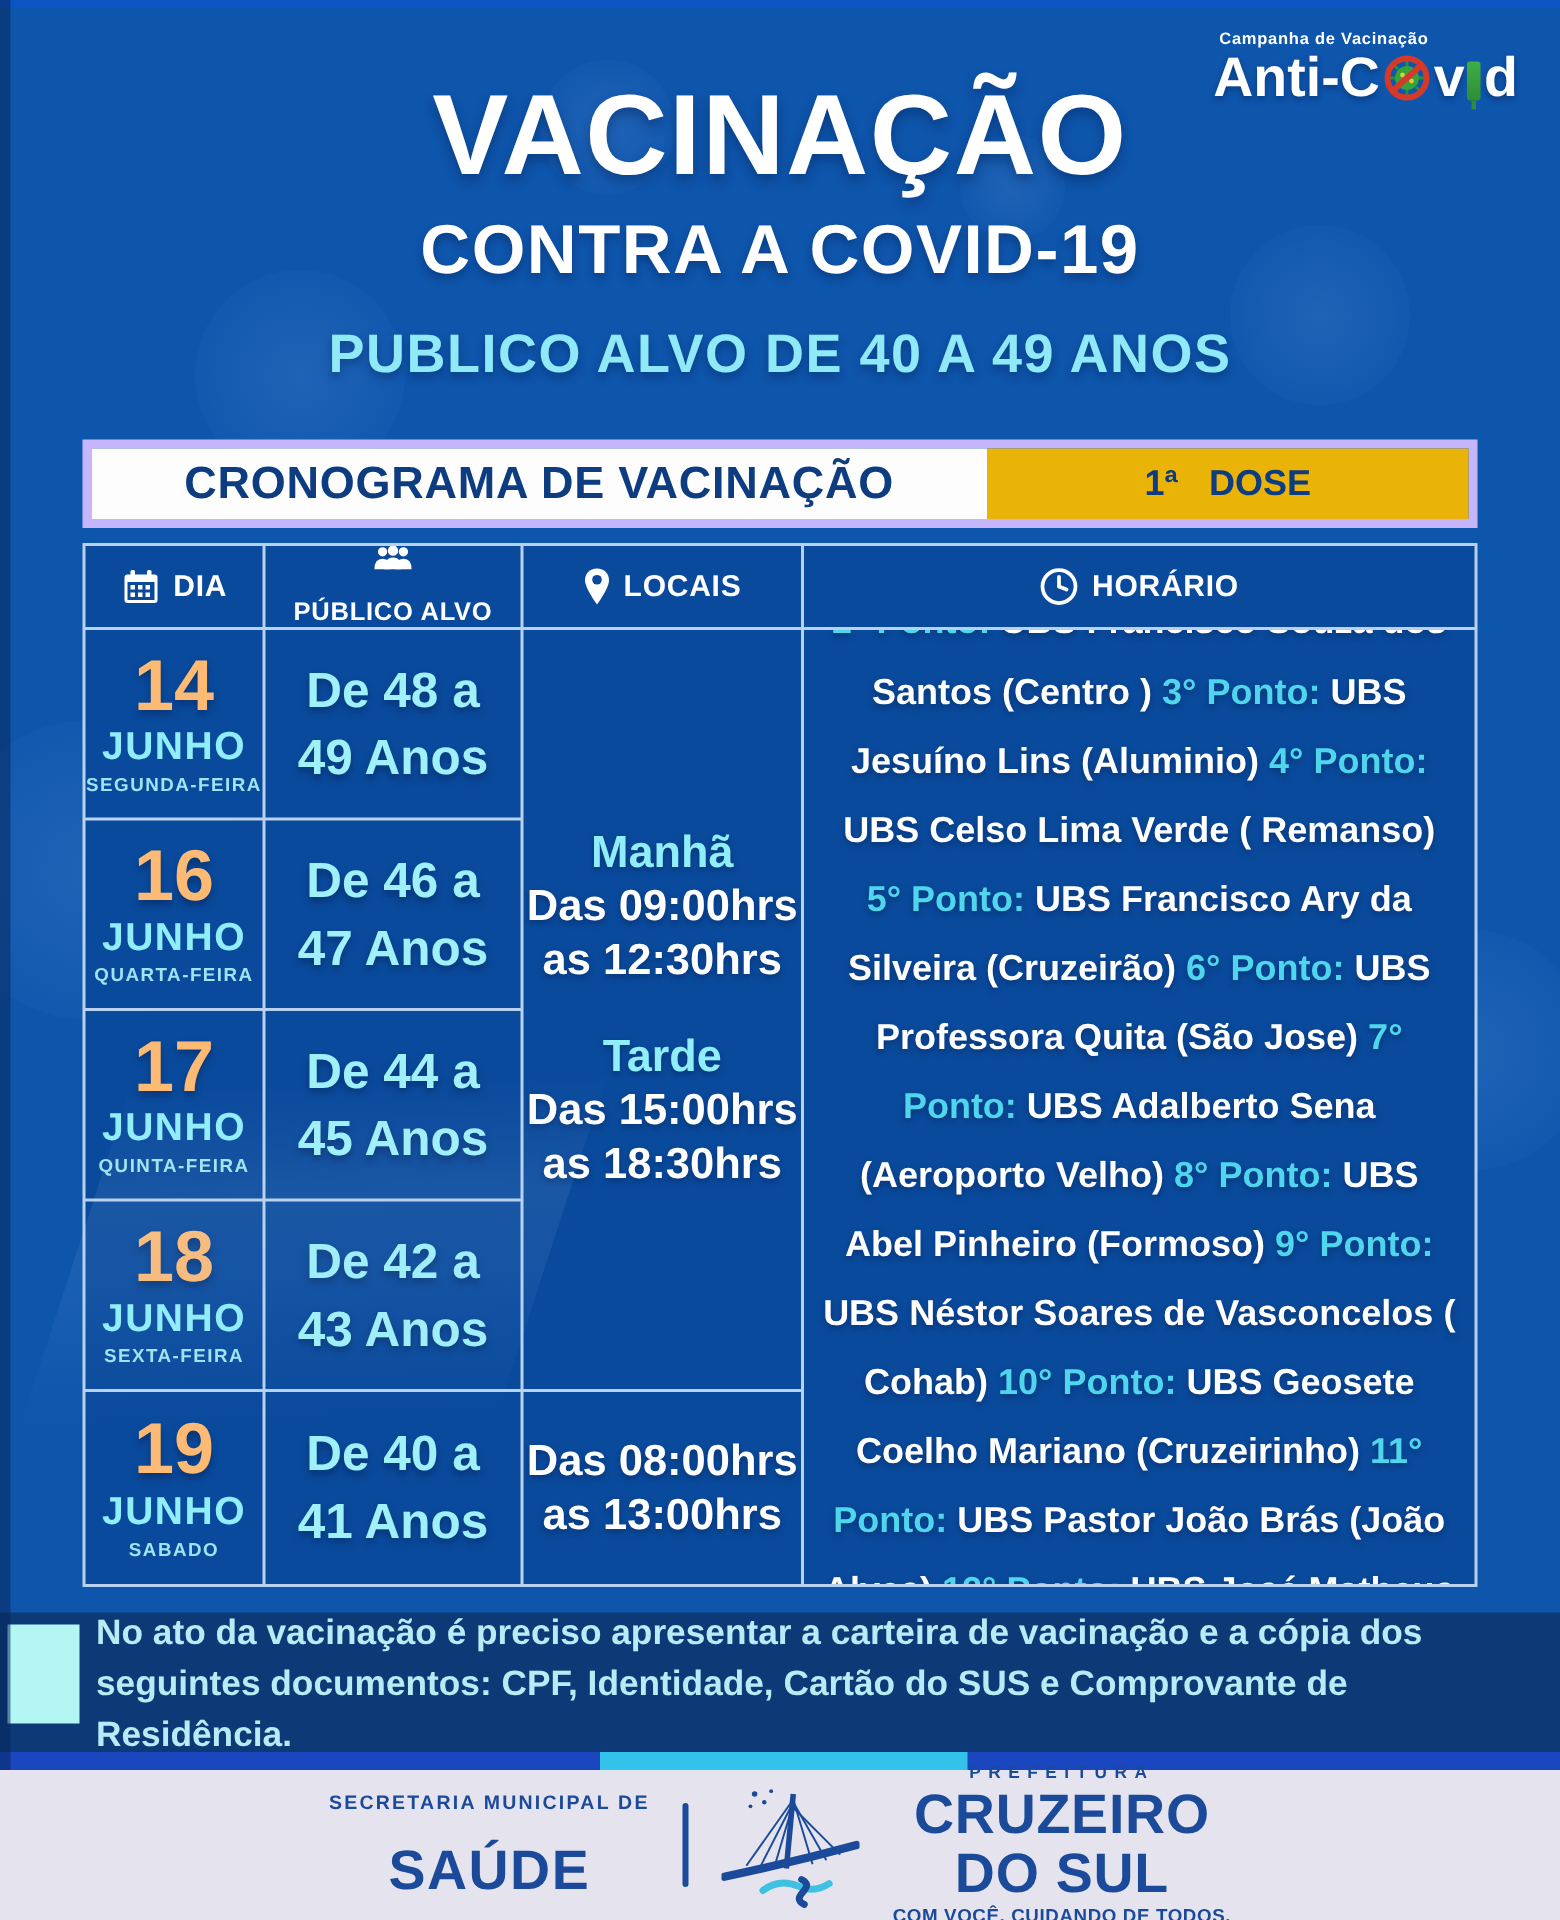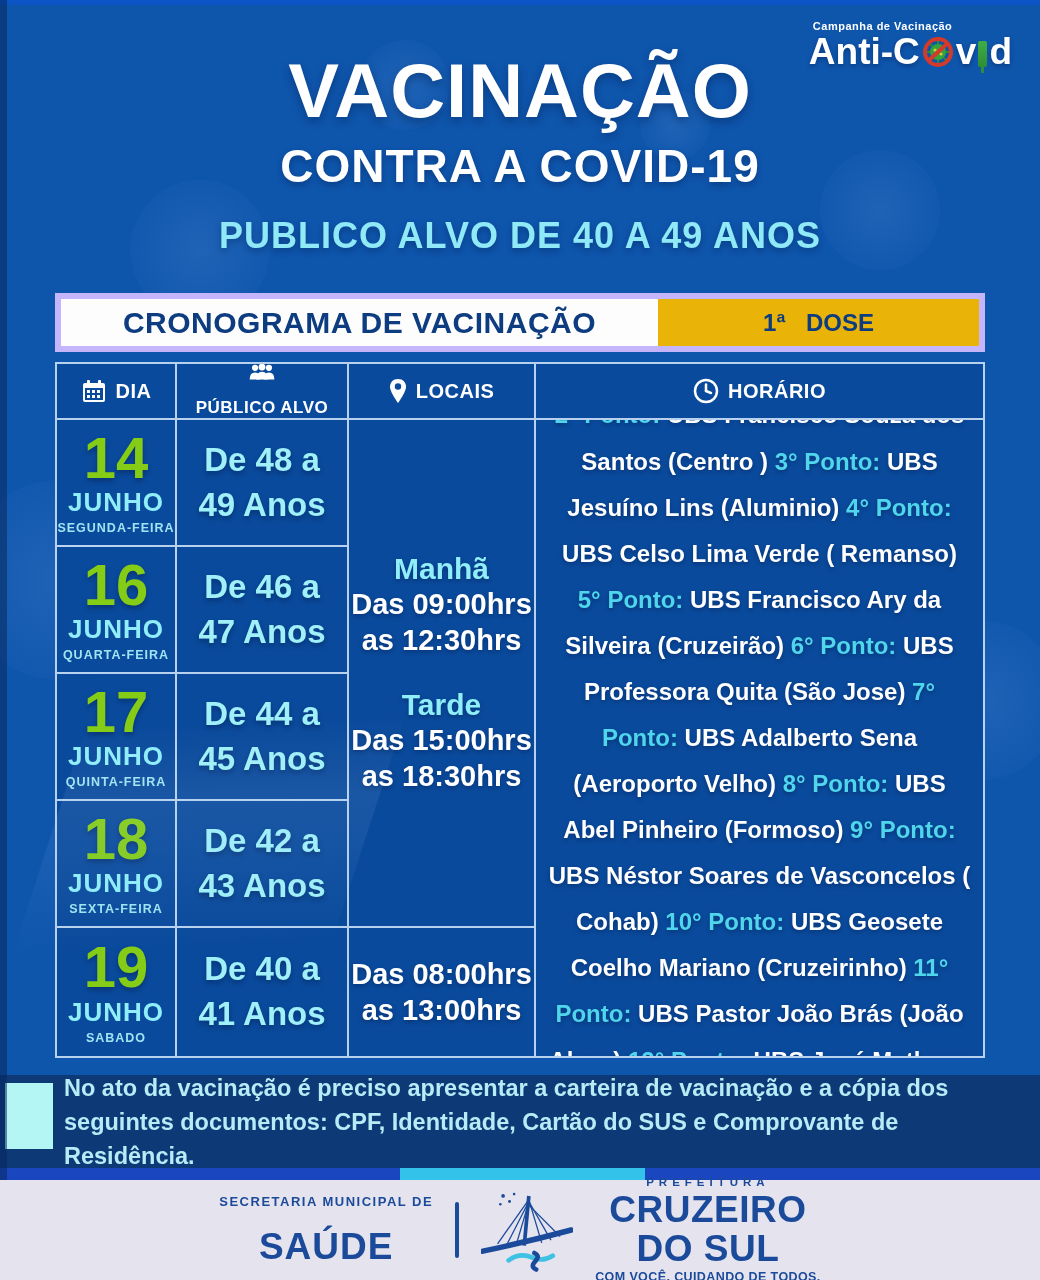--- a/index.html
+++ b/index.html
@@ -30,21 +30,21 @@
   .bar-white{flex:0 0 597px;background:#fdfdfd;color:#0d3c80;display:flex;align-items:center;justify-content:center;font-size:30px;letter-spacing:.5px;}
   .bar-cyan{flex:1;background:#eab308;color:#0d3c80;display:flex;align-items:center;justify-content:center;font-size:24px;word-spacing:14px;}
 
   
   .table-wrap{position:absolute;top:362px;left:55px;width:930px;height:696px;z-index:4;}
   .table-grid{display:grid;width:100%;height:100%;box-sizing:border-box;grid-template-columns:118px 170px 185px 1fr;grid-template-rows:54px 125px 125px 125px 125px 1fr;gap:2px;padding:2px;background:rgba(214,231,250,.85);}
   .cell{background:#0a4a9c;display:flex;flex-direction:column;align-items:center;justify-content:center;overflow:hidden;}
   .hcell{flex-direction:row;gap:9px;color:#ffffff;font-size:20px;letter-spacing:.5px;}
   .hcell.stacked{flex-direction:column;gap:19px;}
   .hcell .sub{font-size:17px;margin-top:-2px;}
-  .day-num{font-size:58px;line-height:.95;color:#84cc16;text-shadow:0 3px 5px rgba(4,20,60,.4);}
+  .day-num{font-size:48px;line-height:.95;color:#fdba74;text-shadow:0 3px 5px rgba(4,20,60,.4);}
   .day-month{font-size:26px;color:#8feef9;letter-spacing:1px;margin-top:2px;}
   .day-week{font-size:12.5px;color:#9fe4f2;letter-spacing:1px;margin-top:3px;}
   .group{font-size:33px;color:#9ff0f8;line-height:1.35;text-align:center;text-shadow:0 3px 5px rgba(4,20,60,.4);}
   .htime{gap:0;}
   .period-label{font-size:30px;color:#8feef9;text-shadow:0 2px 4px rgba(4,20,60,.4);}
   .time-line{font-size:29px;color:#fff;line-height:1.25;text-shadow:0 2px 4px rgba(4,20,60,.4);}
   .period-block{text-align:center;}
   .period-block + .period-block{margin-top:30px;}
   .locais-p{margin:0;padding:6px 12px;text-align:center;font-size:24px;line-height:1.92;color:#fff;text-shadow:0 2px 4px rgba(4,20,60,.4);}
   .locais-p .pl{color:#4fd6ec;}

